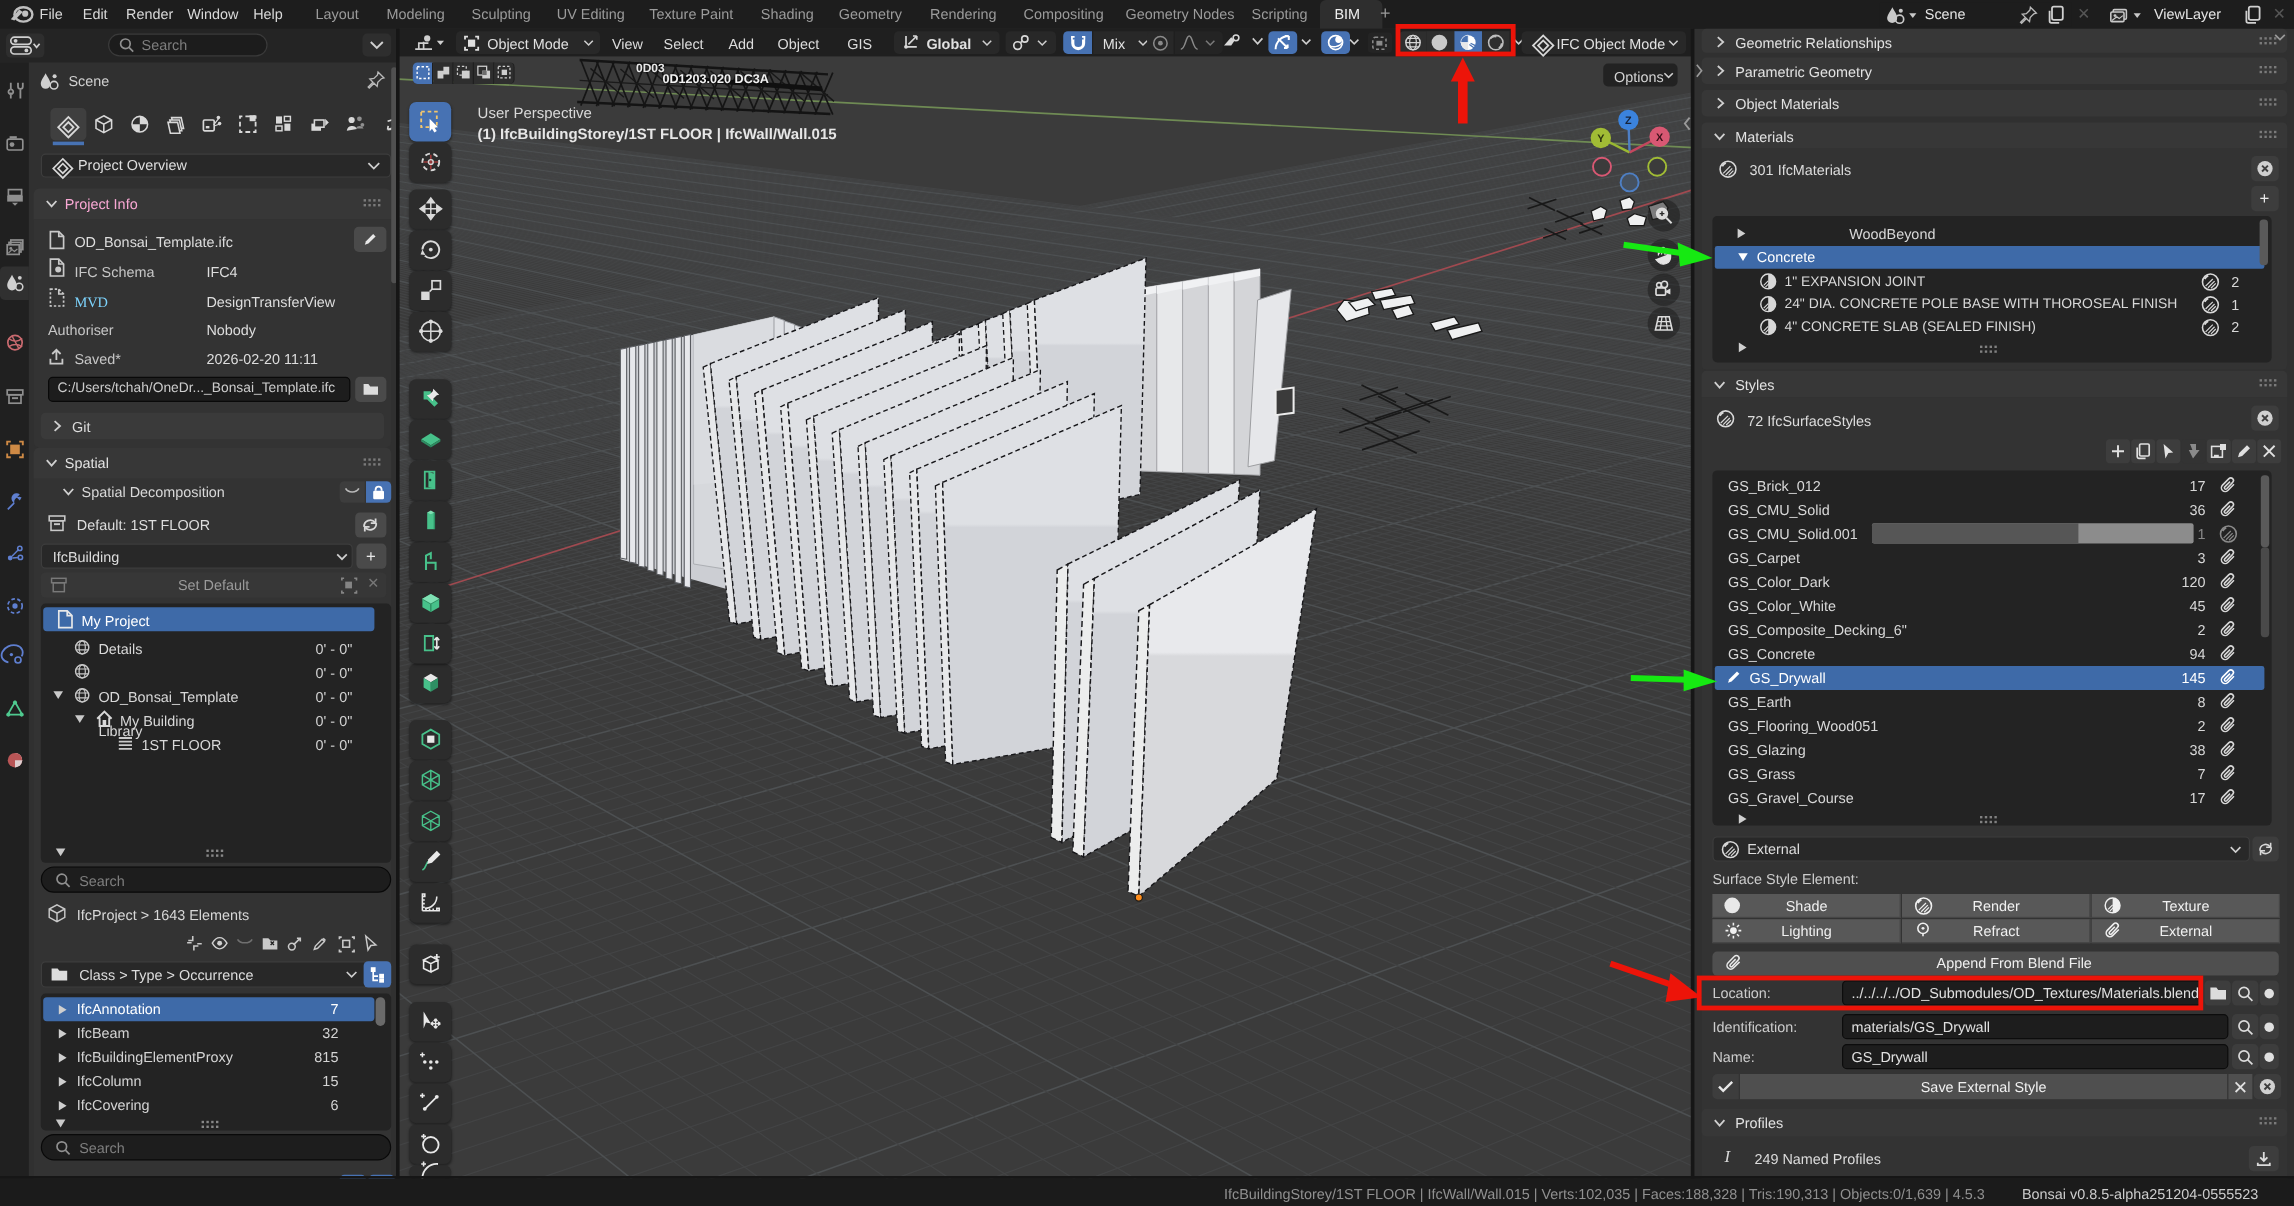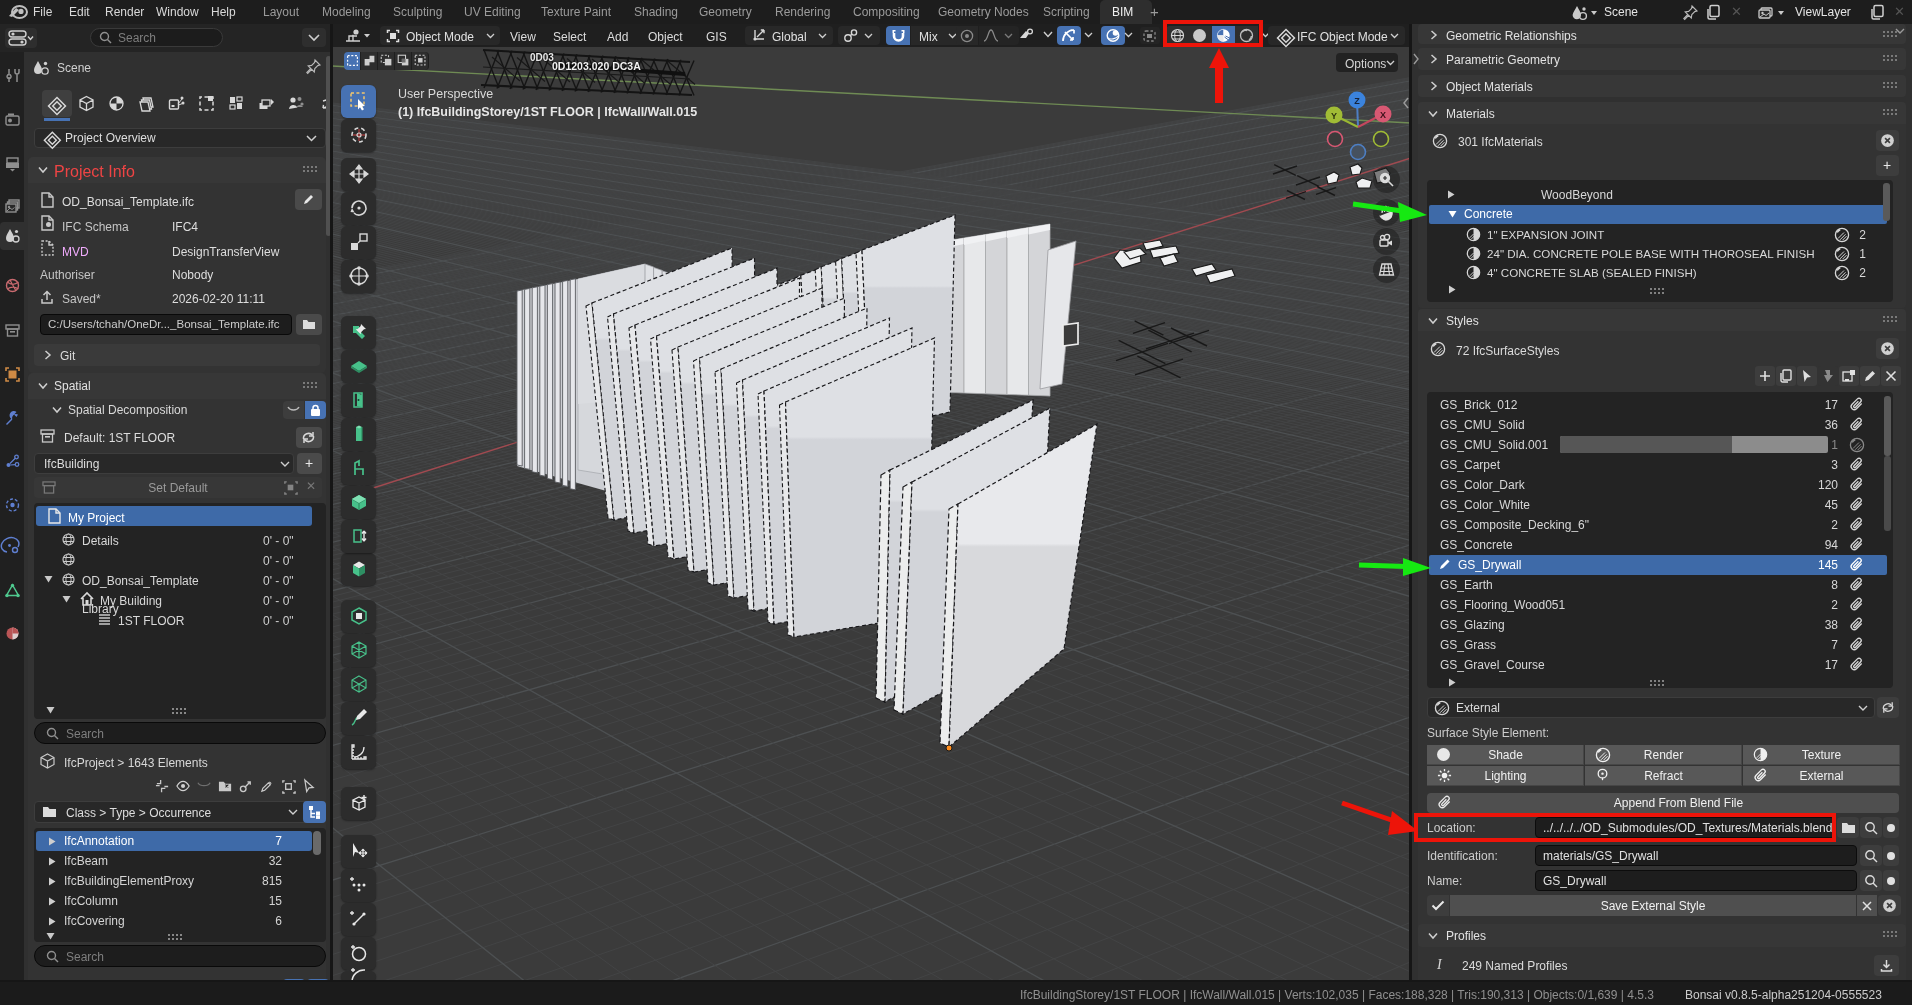--- a/index.html
+++ b/index.html
@@ -222,21 +222,21 @@
     </g>
   </svg>
 <div class="t" style="left:65px;top:132px;font-size:12px;color:#dedede;font-weight:400;">Project Overview</div>
 <svg class="ab" style="left:306px;top:135px" width="11" height="7" viewBox="0 0 11 7">
     <path d="M1 1 l4.5 4.5 L10 1" fill="none" stroke="#cfcfcf" stroke-width="1.5"></path>
   </svg>
 <div class="ab" style="left:28px;top:157px;width:298px;height:26px;background:#373737;border-radius:5px 5px 0 0"></div>
 <svg class="ab" style="left:38px;top:166px" width="10" height="8" viewBox="0 0 10 8">
     <path d="M1 1.5 l4 4.5 4-4.5" fill="none" stroke="#d0d0d0" stroke-width="1.5"></path>
   </svg>
-<div class="t" style="left:54px;top:164px;font-size:16px;color:#ef4444;font-weight:400;">Project Info</div>
+<div class="t" style="left:54px;top:164px;font-size:12px;color:#f9a8d4;font-weight:400;">Project Info</div>
 <div class="ab" style="left:303px;top:166px;width:2px;height:2px;background:#7a7a7a"></div>
 <div class="ab" style="left:307px;top:166px;width:2px;height:2px;background:#7a7a7a"></div>
 <div class="ab" style="left:311px;top:166px;width:2px;height:2px;background:#7a7a7a"></div>
 <div class="ab" style="left:315px;top:166px;width:2px;height:2px;background:#7a7a7a"></div>
 <div class="ab" style="left:303px;top:170px;width:2px;height:2px;background:#7a7a7a"></div>
 <div class="ab" style="left:307px;top:170px;width:2px;height:2px;background:#7a7a7a"></div>
 <div class="ab" style="left:311px;top:170px;width:2px;height:2px;background:#7a7a7a"></div>
 <div class="ab" style="left:315px;top:170px;width:2px;height:2px;background:#7a7a7a"></div>
 <div class="ab" style="left:28px;top:183px;width:298px;height:190px;background:#333333;border-radius:0 0 5px 5px"></div>
 <svg class="ab" style="left:40px;top:192px" width="14" height="16" viewBox="0 0 14 16">
@@ -252,21 +252,21 @@
 <path d="M2 1 h7 l4 4 v10 H2 Z" fill="none" stroke="#c9c9c9" stroke-width="1.4"></path>
     <path d="M9 1 v4 h4" fill="none" stroke="#c9c9c9" stroke-width="1.4"></path>
   </svg>
 <svg class="ab" style="left:40px;top:240px" width="14" height="16" viewBox="0 0 14 16">
 <path d="M2 1 h7 l4 4 v10 H2 Z" fill="none" stroke="#c9c9c9" stroke-width="1.4" stroke-dasharray="2 1.6"></path>
     <path d="M9 1 v4 h4" fill="none" stroke="#c9c9c9" stroke-width="1.4"></path>
   </svg>
 <div class="ab" style="left:46px;top:222px;width:5px;height:5px;background:#c9c9c9;border-radius:50%"></div>
 <div class="t" style="left:62px;top:221px;font-size:12px;color:#c6c6c6;font-weight:400;">IFC Schema</div>
 <div class="t" style="left:172px;top:221px;font-size:12px;color:#dddddd;font-weight:400;">IFC4</div>
-<div class="t" style="left:62px;top:246px;font-size:12px;color:#f0abfc;font-weight:400;">MVD</div>
+<div class="t" style="left:62px;top:246px;font-size:12px;color:#7dd3fc;font-weight:400;font-family:Liberation Serif, serif;">MVD</div>
 <div class="t" style="left:172px;top:246px;font-size:12px;color:#dddddd;font-weight:400;">DesignTransferView</div>
 <div class="t" style="left:40px;top:269px;font-size:12px;color:#c6c6c6;font-weight:400;">Authoriser</div>
 <div class="t" style="left:172px;top:269px;font-size:12px;color:#dddddd;font-weight:400;">Nobody</div>
 <svg class="ab" style="left:40px;top:290px" width="14" height="15" viewBox="0 0 14 15">
 <path d="M7 10 V2 M3.5 5 L7 1.5 L10.5 5" fill="none" stroke="#c9c9c9" stroke-width="1.5"></path>
 <path d="M2 9 v4 h10 V9" fill="none" stroke="#c9c9c9" stroke-width="1.5"></path>
   </svg>
 <div class="t" style="left:62px;top:293px;font-size:12px;color:#c6c6c6;font-weight:400;">Saved*</div>
 <div class="t" style="left:172px;top:293px;font-size:12px;color:#dddddd;font-weight:400;">2026-02-20 11:11</div>
 <div class="ab" style="left:40px;top:314px;width:252px;height:21px;background:#1d1d1d;border-radius:4px;border:1px solid #090909"></div>
@@ -1135,21 +1135,21 @@
 <div class="t" style="left:553px;top:31px;font-size:12px;color:#dcdcdc;font-weight:400;">Select</div>
 <div class="t" style="left:607px;top:31px;font-size:12px;color:#dcdcdc;font-weight:400;">Add</div>
 <div class="t" style="left:648px;top:31px;font-size:12px;color:#dcdcdc;font-weight:400;">Object</div>
 <div class="t" style="left:706px;top:31px;font-size:12px;color:#dcdcdc;font-weight:400;">GIS</div>
 <div class="ab" style="left:745px;top:26px;width:88px;height:19px;background:#282828;border-radius:4px"></div>
 <svg class="ab" style="left:752px;top:28px" width="15" height="15" viewBox="0 0 15 15">
 <path d="M3 2 v9 h9" fill="none" stroke="#d8d8d8" stroke-width="1.4"></path>
     <path d="M5 9 L12 2 M12 2 h-3.2 M12 2 v3.2" fill="none" stroke="#d8d8d8" stroke-width="1.4"></path>
     <circle cx="3" cy="11" r="1.6" fill="#d8d8d8"></circle>
   </svg>
-<div class="t" style="left:772px;top:31px;font-size:12px;color:#e0e0e0;font-weight:400;">Global</div>
+<div class="t" style="left:772px;top:31px;font-size:12px;color:#e0e0e0;font-weight:700;">Global</div>
 <svg class="ab" style="left:818px;top:33px" width="9" height="6" viewBox="0 0 9 6">
     <path d="M1 1 l3.5 3.5 L8 1" fill="none" stroke="#cfcfcf" stroke-width="1.3"></path>
   </svg>
 <div class="ab" style="left:838px;top:26px;width:42px;height:19px;background:#282828;border-radius:4px"></div>
 <svg class="ab" style="left:843px;top:28px" width="16" height="15" viewBox="0 0 16 15">
 <circle cx="5" cy="10" r="3.2" fill="none" stroke="#d8d8d8" stroke-width="1.4"></circle>
     <circle cx="11" cy="4.5" r="2.6" fill="none" stroke="#d8d8d8" stroke-width="1.4"></circle>
     <path d="M7.5 7.5 L9 6" stroke="#d8d8d8" stroke-width="1.4"></path>
   </svg>
 <svg class="ab" style="left:864px;top:33px" width="9" height="6" viewBox="0 0 9 6">

